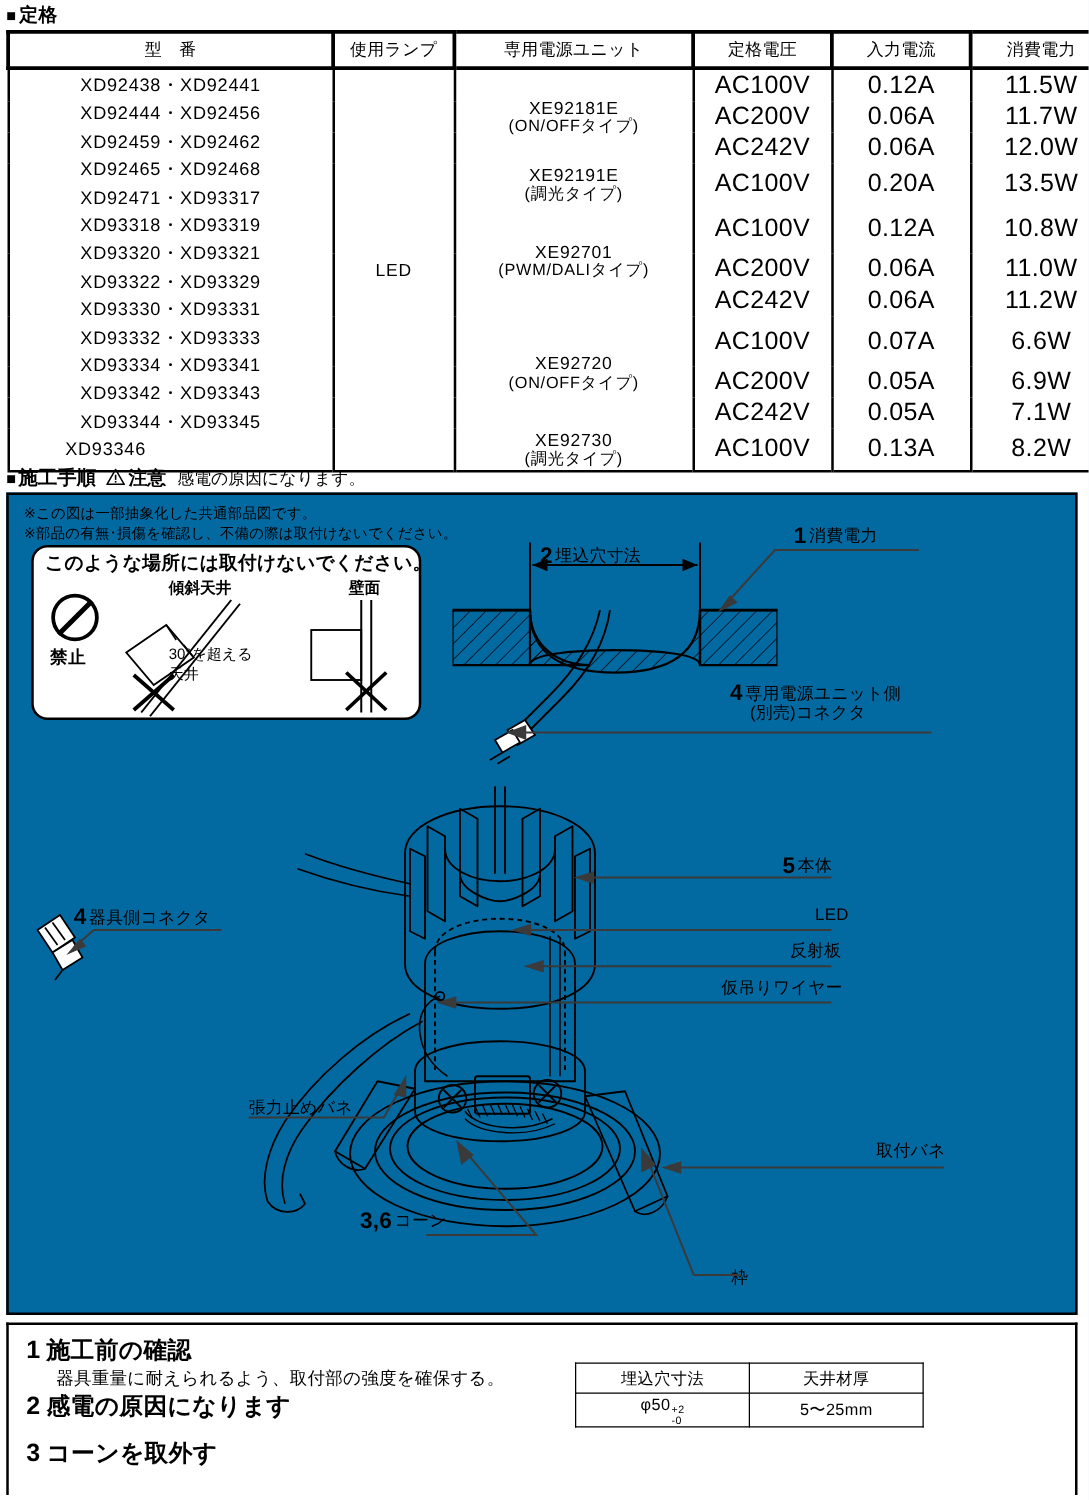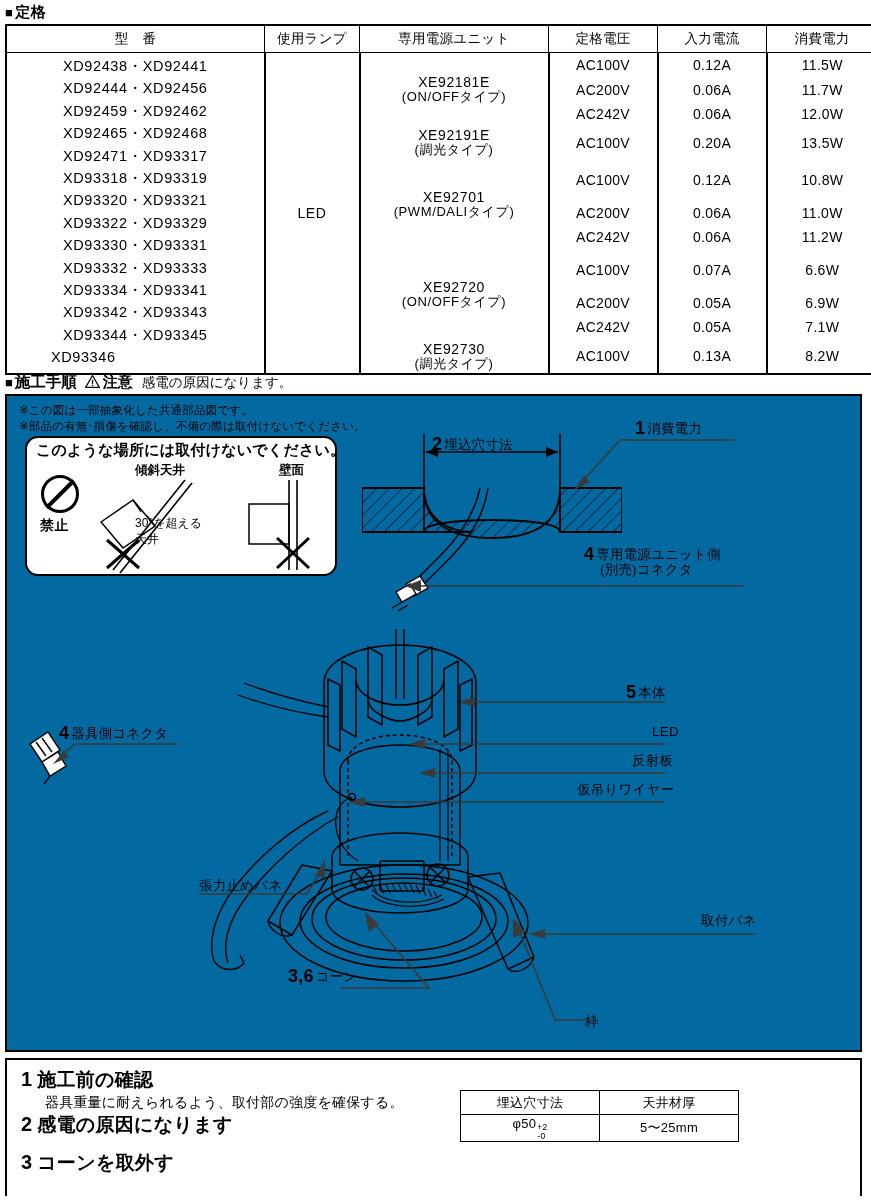--- a/index.html
+++ b/index.html
@@ -37,21 +37,21 @@
   #spec-table {
     position: absolute;
     left: 5px;
     top: 24px;
     width: 861px;
     border-collapse: collapse;
     table-layout: fixed;
     font-size: 14px;
   }
   #spec-table th, #spec-table td {
-    border: 1px solid #000000;
+    border: 3px solid #000000;
     text-align: center;
     vertical-align: middle;
     padding: 1px 2px;
     font-weight: normal;
     letter-spacing: 0.3px;
   }
   #spec-table thead th {
     height: 24px;
     font-size: 13.5px;
   }
@@ -65,21 +65,21 @@
     border-bottom: none;
     letter-spacing: 0.6px;
   }
   #spec-table td.lamp,
   #spec-table td.unit {
     font-size: 14px;
     line-height: 1.15;
   }
   #spec-table td.unit .sub { font-size: 13px; }
   #spec-table td.v, #spec-table td.a, #spec-table td.w {
-    font-size: 14px;
+    font-size: 20px;
     letter-spacing: 0.3px;
   }
   .hdr-kata { letter-spacing: 6px; }
 
   
   #proc-line {
     position: absolute;
     left: 5px;
     top: 372px;
     display: flex;

